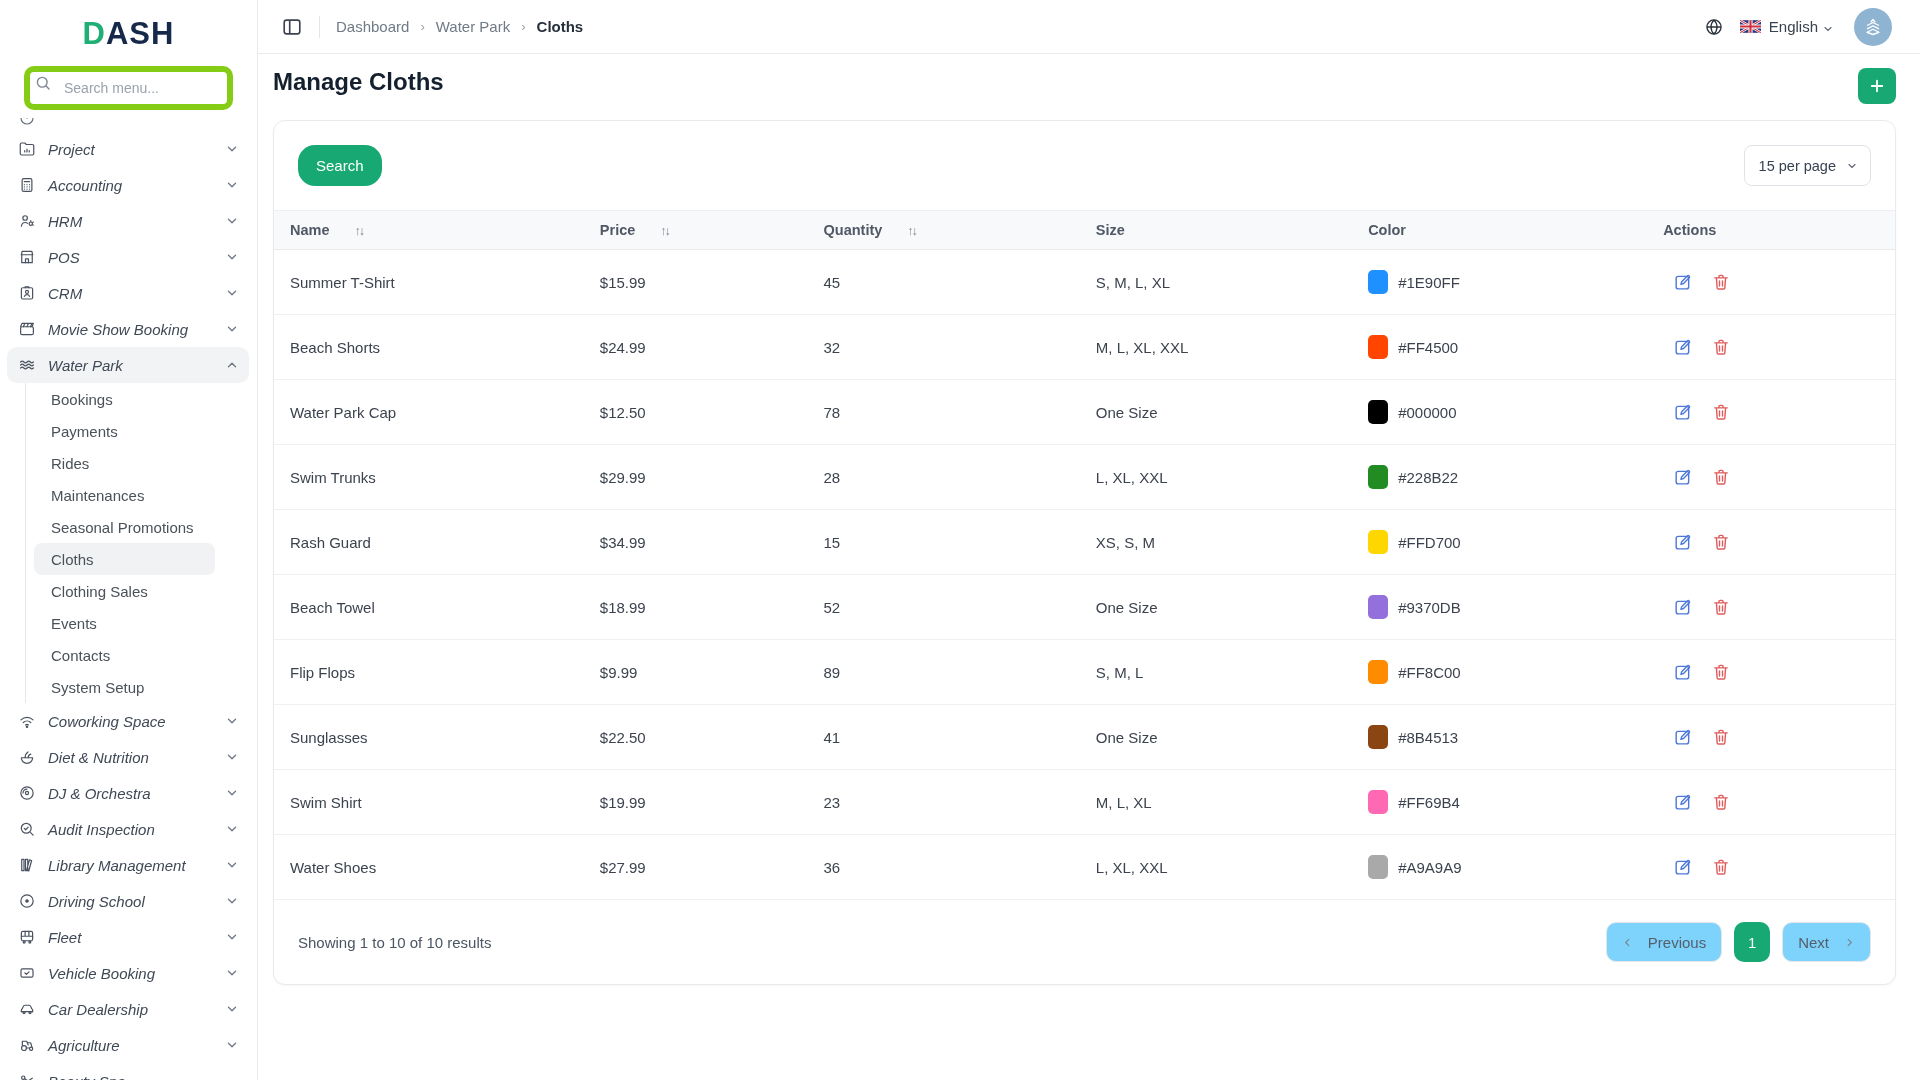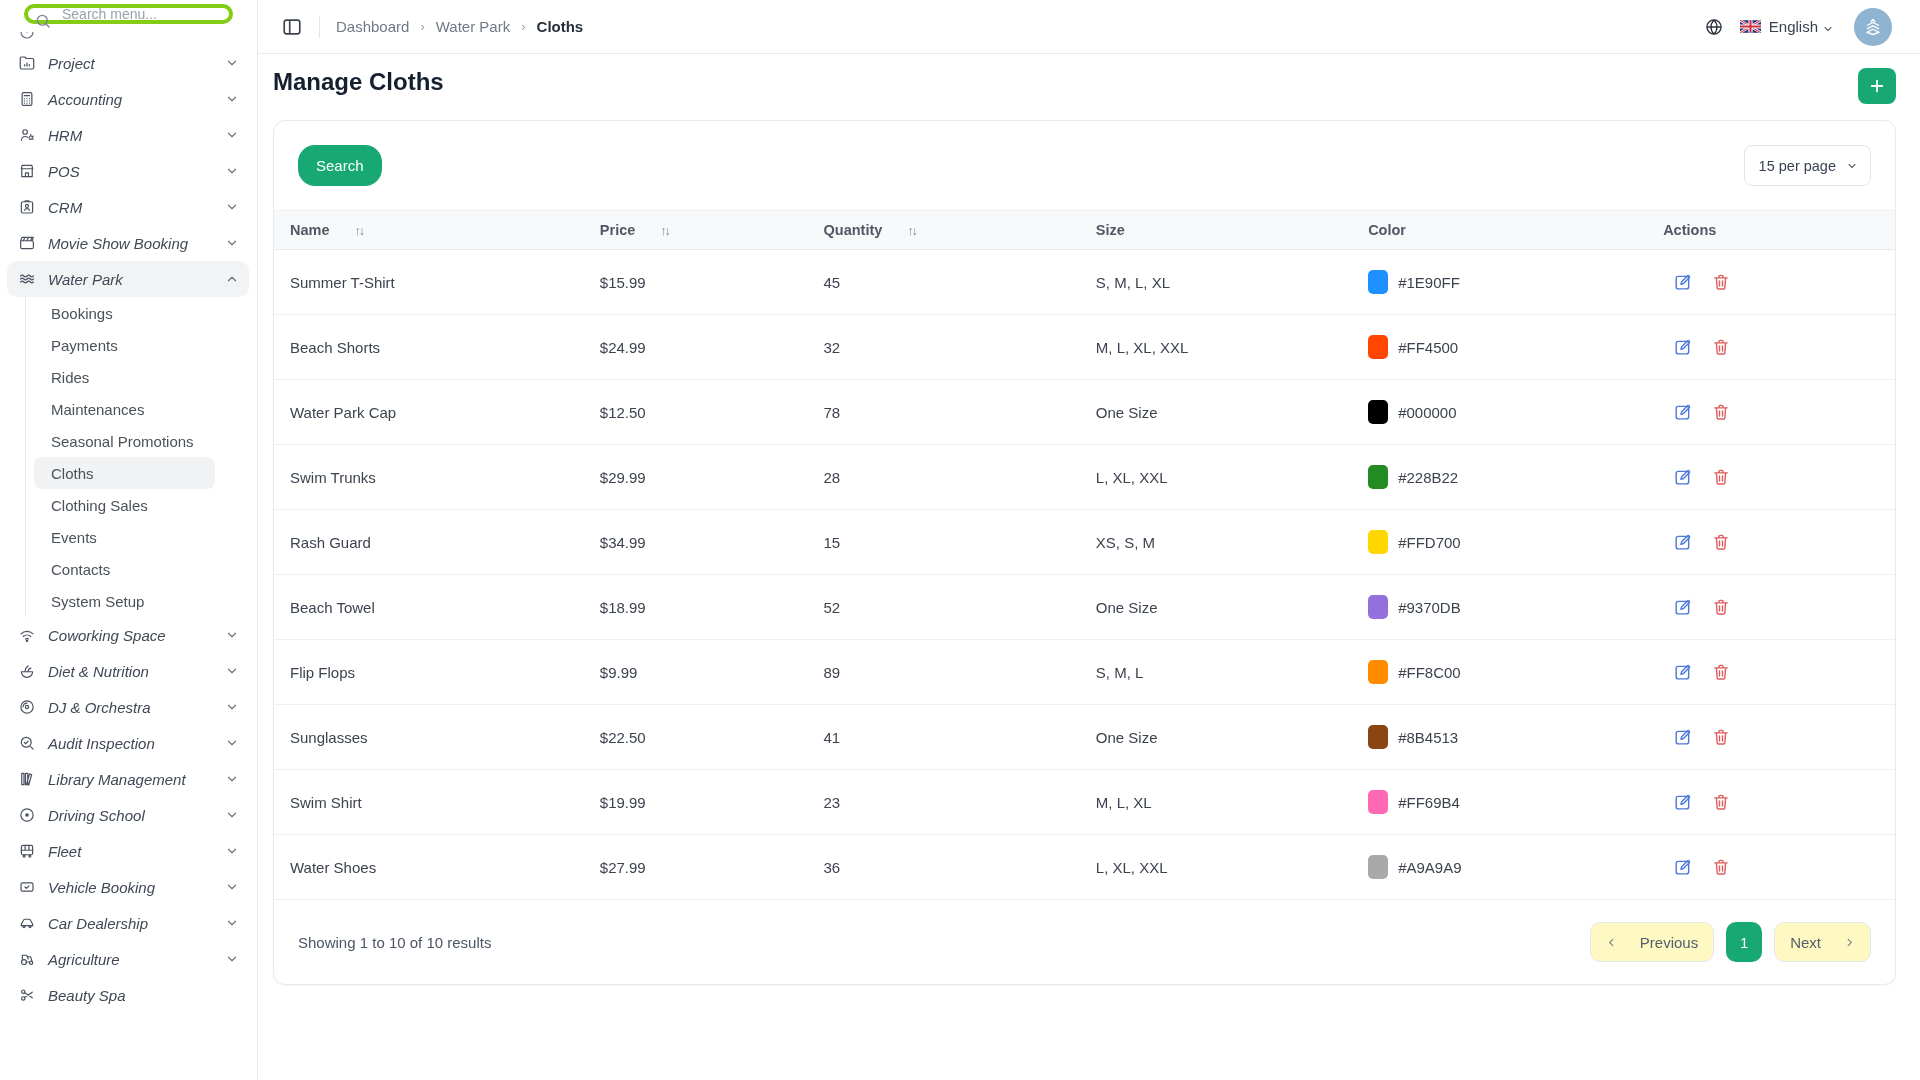--- a/index.html
+++ b/index.html
@@ -13,21 +13,21 @@
     --accent:#17A873; --border:#e8eaee; --soft:#f1f2f4;
     --muted:#6f7986; --dark:#1c2733;
   }
   
   .sidebar{ width:258px; min-width:258px; height:1080px; background:#fff;
     border-right:1px solid #e9ebee; display:flex; flex-direction:column; }
   .logo{ text-align:center; padding:16px 0 10px; font-size:31px; font-weight:800; letter-spacing:1px; }
   .logo .d{ color:#1fae73; }
   .logo .rest{ color:#16294b; }
   .side-search{ margin:4px 24px 6px; position:relative; }
-  .side-search input{ width:100%; height:20px; border:4px solid #84cc16; border-radius:10px;
+  .side-search input{ width:100%; height:44px; border:6px solid #84cc16; border-radius:10px;
     padding:0 10px 0 34px; font-size:14px; color:#3a4250; outline:none; background:#fff;
     font-family:inherit; }
   .side-search input::placeholder{ color:#9aa2ad; }
   .side-search .mag{ position:absolute; left:10px; top:8px; width:18px; height:18px; color:#7b8491; }
   .menu{ flex:1; overflow:hidden; padding-top:2px; }
   .sliver{ height:13px; overflow:hidden; padding-left:18px; color:#6a7380; }
   .sliver svg{ width:18px; height:18px; margin-top:-9px; display:block; }
   .mitem{ height:36px; display:flex; align-items:center; margin:0 8px 0 7px;
     padding:0 10px 0 11px; border-radius:10px; cursor:pointer; color:#3f4855;font-style:italic; }
   .mitem.active{ background:#f2f3f5; }
@@ -96,31 +96,32 @@
   .swatch{ width:20px; height:24px; border-radius:5px; flex:none; }
   .actions{ display:flex; align-items:center; gap:18px; padding-left:10px; }
   .act{ width:20px; height:20px; cursor:pointer; background:none; border:none; padding:0; display:flex; }
   .act svg{ width:20px; height:20px; }
   .act.edit{ color:#4C78D9; }
   .act.del{ color:#E05C5C; }
   
   .cfooter{ display:flex; align-items:center; justify-content:space-between; padding:22px 24px; }
   .summary{ font-size:15px; color:#4b5563; }
   .pager{ display:flex; align-items:center; gap:12px; }
-  .pbtn{ height:40px; background:#fef9c3; border:1px solid #e3e6ea; border-radius:10px;
-    color:#555e6b; font-size:15px; display:flex; align-items:center; gap:23px; padding:12px 15px;
+  .pbtn{ height:40px; background:#7dd3fc; border:1px solid #e3e6ea; border-radius:10px;
+    color:#555e6b; font-size:15px; display:flex; align-items:center; gap:15px; padding:12px 15px;
     cursor:pointer; font-family:inherit; }
   .pbtn svg{ width:11px; height:11px; color:#7c8591; }
   .pnum{ width:36px; height:40px; background:var(--accent); border:none; border-radius:10px;
     color:#fff; font-size:15px; cursor:pointer; font-family:inherit; }
 </style>
 </head>
 <body style="--accent: #17A873;">
 
 <aside class="sidebar">
+  <div class="logo"><span class="d">D</span><span class="rest">ASH</span></div>
   <div class="side-search">
     <span class="mag">
       <svg viewBox="0 0 24 24" fill="none" stroke="currentColor" stroke-width="1.8" stroke-linecap="round">
           <circle cx="11" cy="11" r="6.5"></circle>
           <path d="M20 20l-3.6-3.6"></path>
         </svg>
     </span>
     <input type="text" placeholder="Search menu..." style="">
   </div>
   <nav class="menu" id="menu">

